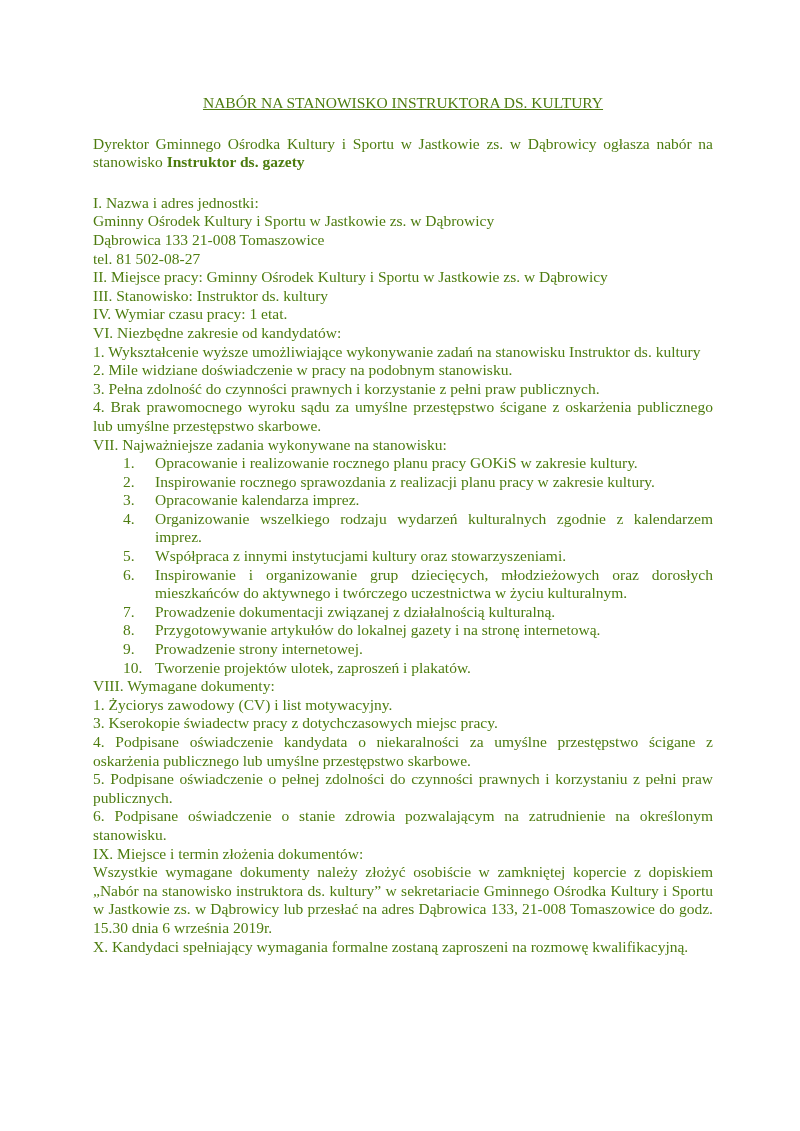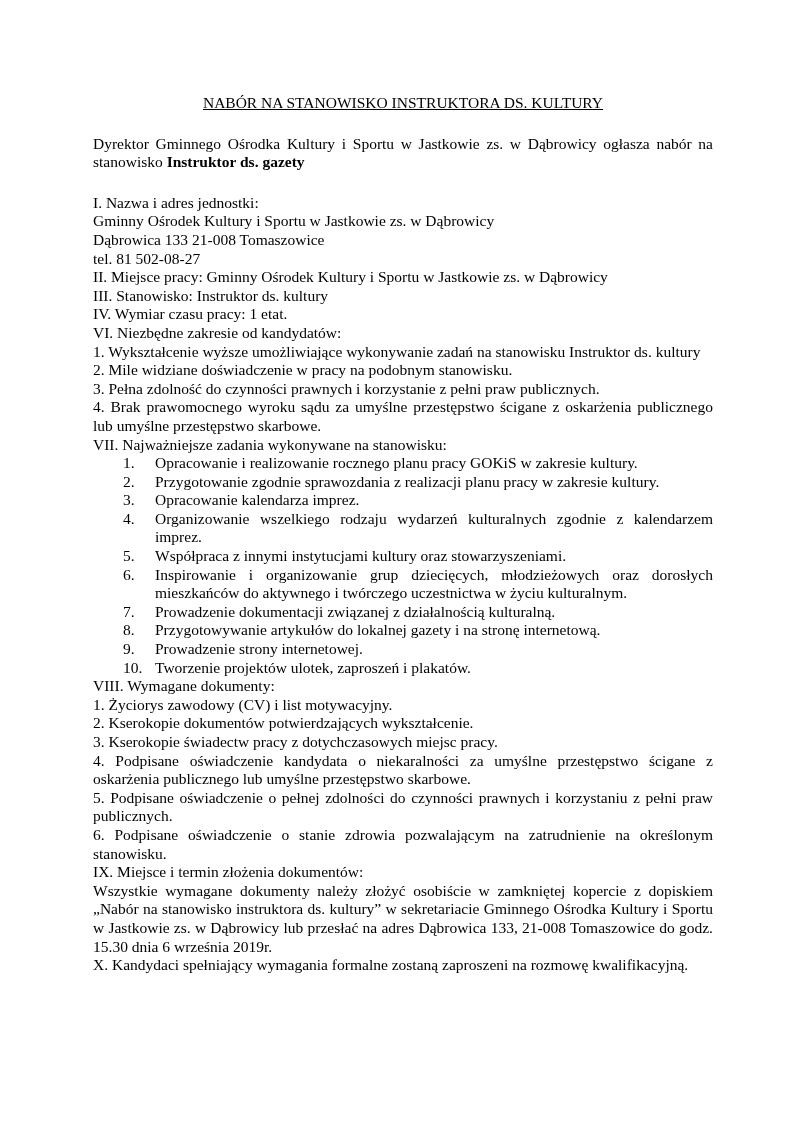--- a/index.html
+++ b/index.html
@@ -6,21 +6,21 @@
   .page {
     position: relative;
     width: 800px;
     height: 1131px;
     background: #ffffff;
     box-sizing: border-box;
     padding: 94px 87px 0 93px;
     font-family: "Liberation Serif", "DejaVu Serif", serif;
     font-size: 15.5px;
     line-height: 18.6px;
-    color: #000000;
+    color: #4d7c0f;
     overflow: hidden;
   }
   .doc-title {
     text-align: center;
     text-decoration: underline;
     margin: 0 0 22px 0;
   }
   .intro {
     margin: 0 0 22px 0;
     text-align: justify;
@@ -68,34 +68,33 @@
   <p class="line">IV. Wymiar czasu pracy: 1 etat.</p>
   <p class="line">VI. Niezbędne zakresie od kandydatów:</p>
   <p class="line">1. Wykształcenie wyższe umożliwiające wykonywanie zadań na stanowisku Instruktor ds. kultury</p>
   <p class="line">2. Mile widziane doświadczenie w pracy na podobnym stanowisku.</p>
   <p class="line">3. Pełna zdolność do czynności prawnych i korzystanie z pełni praw publicznych.</p>
   <p class="line">4. Brak prawomocnego wyroku sądu za umyślne przestępstwo ścigane z oskarżenia publicznego lub umyślne przestępstwo skarbowe.</p>
   <p class="line">VII. Najważniejsze zadania wykonywane na stanowisku:</p>
 
   <ol class="tasks">
     <li>Opracowanie i realizowanie rocznego planu pracy GOKiS w zakresie kultury.</li>
-    <li>Przygotowanie zgodnie sprawozdania z realizacji planu pracy w zakresie kultury.</li>
+    <li>Inspirowanie rocznego sprawozdania z realizacji planu pracy w zakresie kultury.</li>
     <li>Opracowanie kalendarza imprez.</li>
     <li>Organizowanie wszelkiego rodzaju wydarzeń kulturalnych zgodnie z kalendarzem imprez.</li>
     <li>Współpraca z innymi instytucjami kultury oraz stowarzyszeniami.</li>
     <li>Inspirowanie i organizowanie grup dziecięcych, młodzieżowych oraz dorosłych mieszkańców do aktywnego i twórczego uczestnictwa w życiu kulturalnym.</li>
     <li>Prowadzenie dokumentacji związanej z działalnością kulturalną.</li>
     <li>Przygotowywanie artykułów do lokalnej gazety i na stronę internetową.</li>
     <li>Prowadzenie strony internetowej.</li>
     <li>Tworzenie projektów ulotek, zaproszeń i plakatów.</li>
   </ol>
 
   <p class="line">VIII. Wymagane dokumenty:</p>
   <p class="line">1. Życiorys zawodowy (CV) i list motywacyjny.</p>
-  <p class="line">2. Kserokopie dokumentów potwierdzających wykształcenie.</p>
   <p class="line">3. Kserokopie świadectw pracy z dotychczasowych miejsc pracy.</p>
   <p class="line">4. Podpisane oświadczenie kandydata o niekaralności za umyślne przestępstwo ścigane z oskarżenia publicznego lub umyślne przestępstwo skarbowe.</p>
   <p class="line">5. Podpisane oświadczenie o pełnej zdolności do czynności prawnych i korzystaniu z pełni praw publicznych.</p>
   <p class="line">6. Podpisane oświadczenie o stanie zdrowia pozwalającym na zatrudnienie na określonym stanowisku.</p>
   <p class="line">IX. Miejsce i termin złożenia dokumentów:</p>
   <p class="line">Wszystkie wymagane dokumenty należy złożyć osobiście w zamkniętej kopercie z dopiskiem „Nabór na stanowisko instruktora ds. kultury” w sekretariacie Gminnego Ośrodka Kultury i Sportu w Jastkowie zs. w Dąbrowicy lub przesłać na adres Dąbrowica 133, 21-008 Tomaszowice do godz. 15.30 dnia 6 września 2019r.</p>
   <p class="line">X. Kandydaci spełniający wymagania formalne zostaną zaproszeni na rozmowę kwalifikacyjną.</p>
 
 </div>
 

